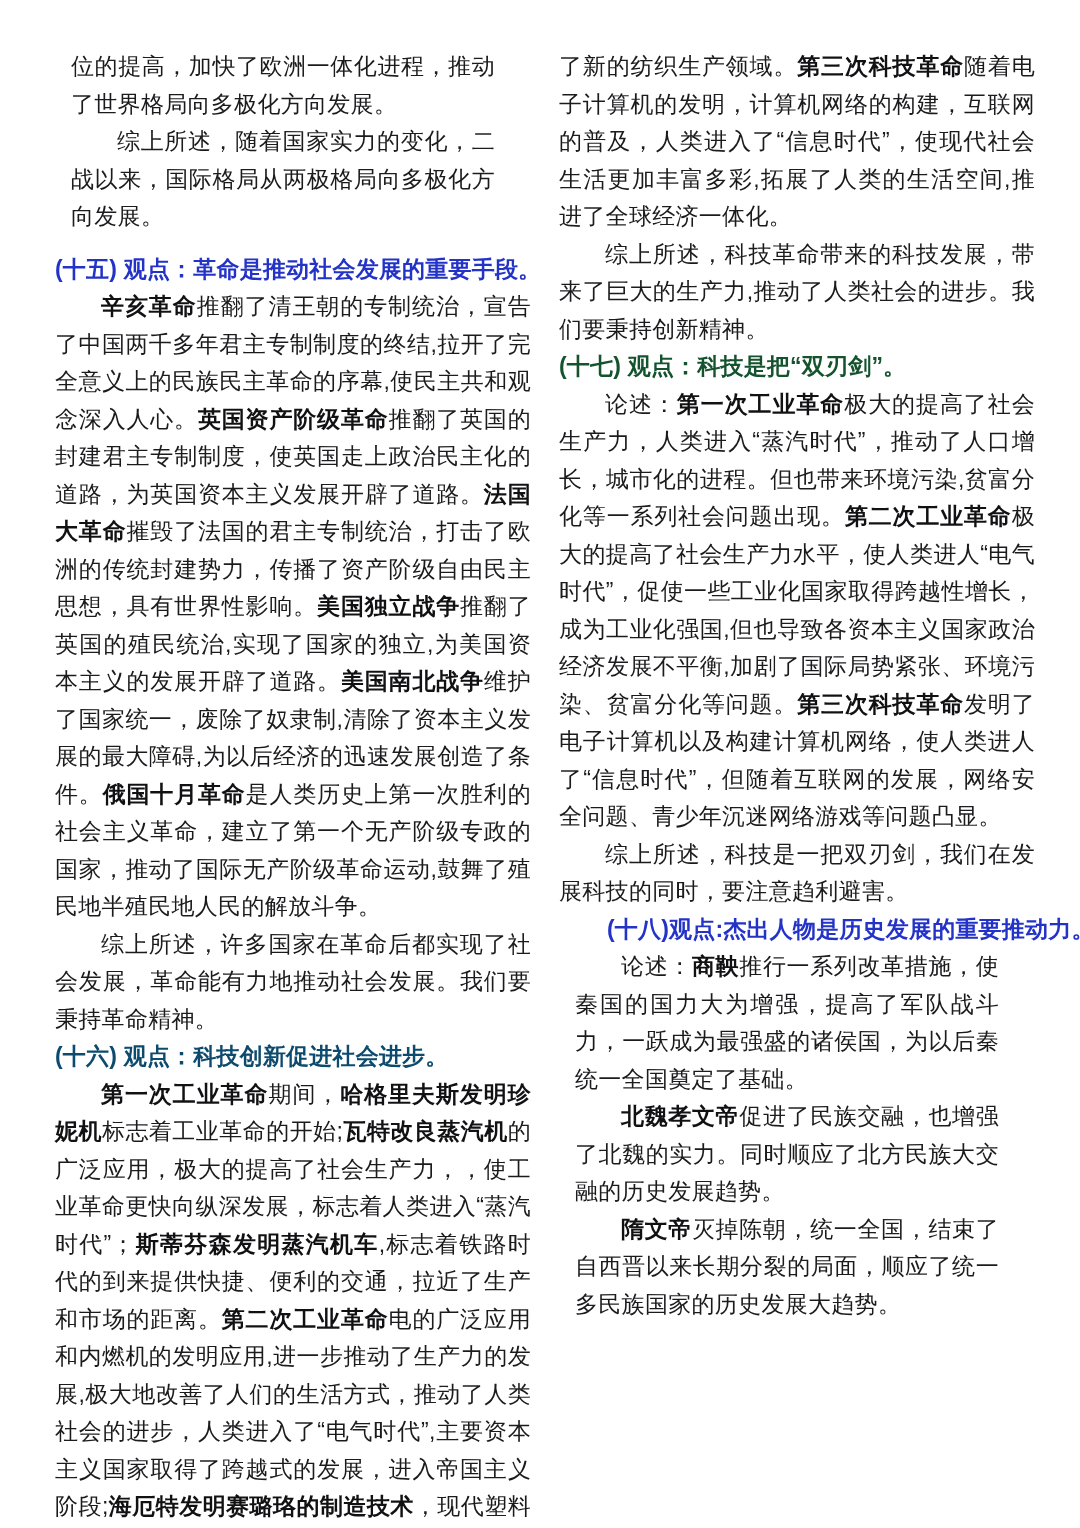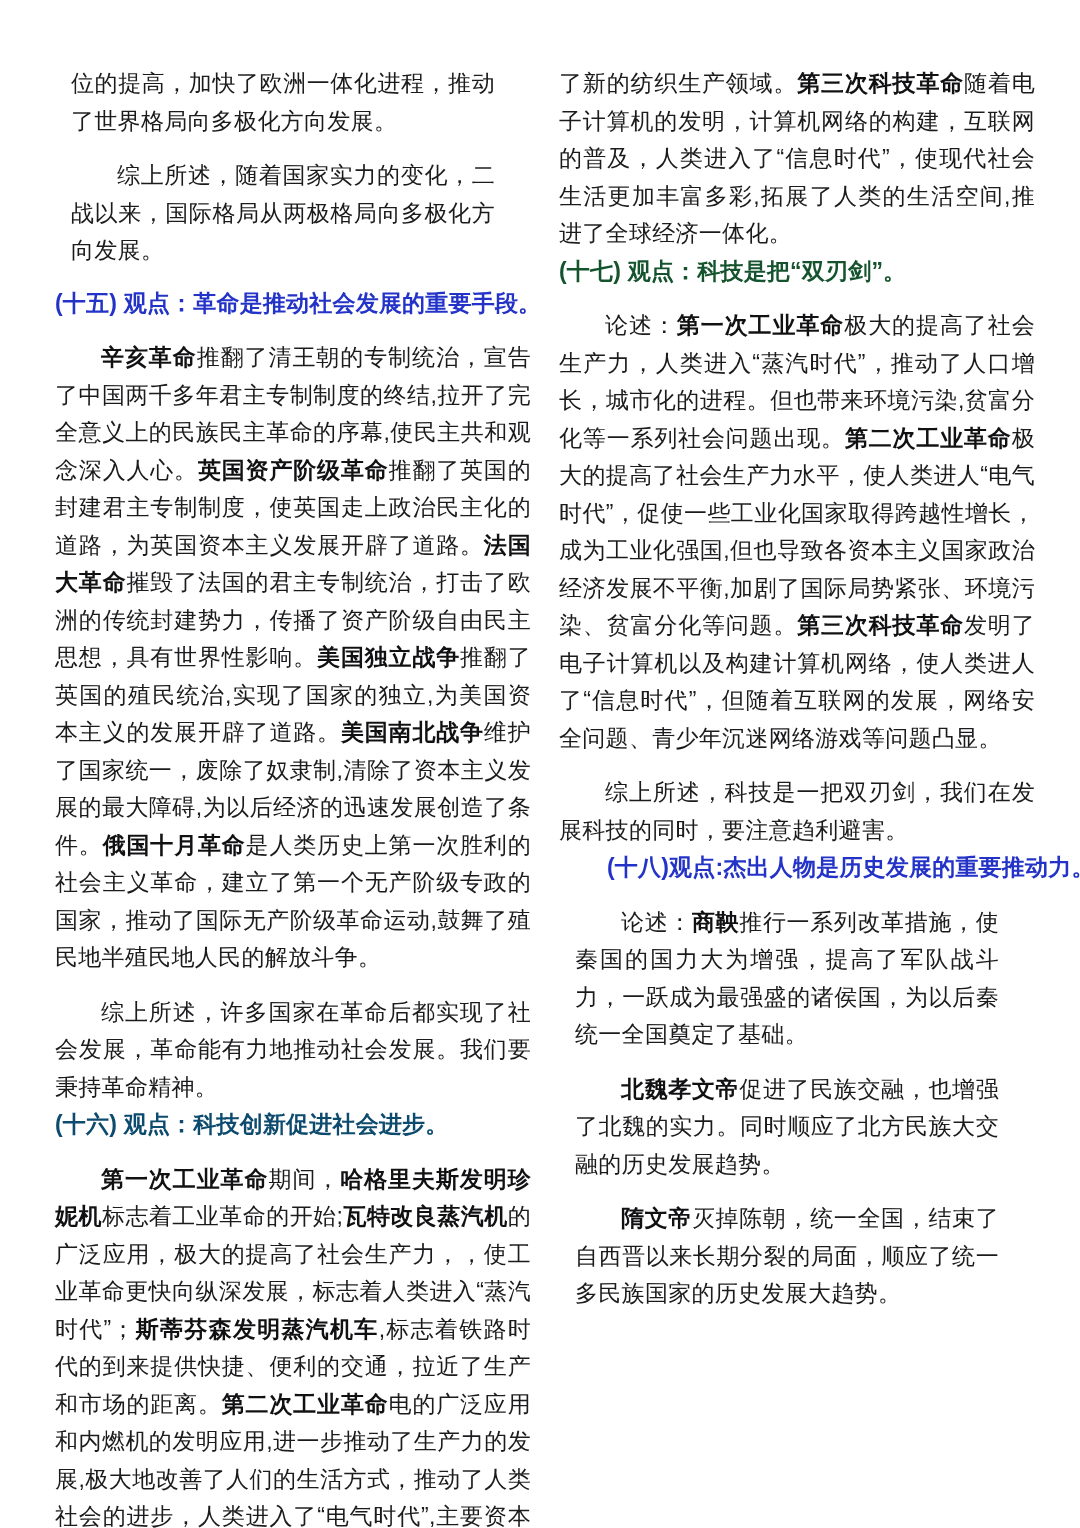--- a/index.html
+++ b/index.html
@@ -22,21 +22,20 @@
   .col p, .col h3 {
     font-size: 23px;
     line-height: 37.5px;
     margin: 0;
   }
   .col p {
     text-align: justify;
     text-justify: inter-character;
     color: #1b1b1d;
     letter-spacing: 0.3px;
-    margin-top: 17px;
   }
   .col p b { font-weight: bold; color: #111113; }
   .col p.indent { text-indent: 2em; }
   .col p.narrow { margin-left: 16px; margin-right: 36px; }
   .col h3 {
     color: #2433c7;
     font-weight: bold;
     letter-spacing: 0.2px;
     white-space: nowrap;
   }
@@ -50,20 +49,21 @@
         <p class="narrow"><span>位的提高，加快了欧洲一体化进程，推动了世界格局向多极化方向发展。</span></p>
         <p class="indent narrow"><span>综上所述，随着国家实力的变化，二战以来，国际格局从两极格局向多极化方向发展。</span></p>
         <h3 style="color: rgb(36, 51, 199); margin-top: 15px;"><span>(十五) 观点：革命是推动社会发展的重要手段。</span></h3>
         <p class="indent "><b>辛亥革命</b><span>推翻了清王朝的专制统治，宣告了中国两千多年君主专制制度的终结,拉开了完全意义上的民族民主革命的序幕,使民主共和观念深入人心。</span><b>英国资产阶级革命</b><span>推翻了英国的封建君主专制制度，使英国走上政治民主化的道路，为英国资本主义发展开辟了道路。</span><b>法国大革命</b><span>摧毁了法国的君主专制统治，打击了欧洲的传统封建势力，传播了资产阶级自由民主思想，具有世界性影响。</span><b>美国独立战争</b><span>推翻了英国的殖民统治,实现了国家的独立,为美国资本主义的发展开辟了道路。</span><b>美国南北战争</b><span>维护了国家统一，废除了奴隶制,清除了资本主义发展的最大障碍,为以后经济的迅速发展创造了条件。</span><b>俄国十月革命</b><span>是人类历史上第一次胜利的社会主义革命，建立了第一个无产阶级专政的国家，推动了国际无产阶级革命运动,鼓舞了殖民地半殖民地人民的解放斗争。</span></p>
         <p class="indent "><span>综上所述，许多国家在革命后都实现了社会发展，革命能有力地推动社会发展。我们要秉持革命精神。</span></p>
         <h3 style="color: #0c4a6e;"><span>(十六) 观点：科技创新促进社会进步。</span></h3>
         <p class="indent "><b>第一次工业革命</b><span>期间，</span><b>哈格里夫斯发明珍妮机</b><span>标志着工业革命的开始;</span><b>瓦特改良蒸汽机</b><span>的广泛应用，极大的提高了社会生产力，，使工业革命更快向纵深发展，标志着人类进入“蒸汽时代”；</span><b>斯蒂芬森发明蒸汽机车</b><span>,标志着铁路时代的到来提供快捷、便利的交通，拉近了生产和市场的距离。</span><b>第二次工业革命</b><span>电的广泛应用和内燃机的发明应用,进一步推动了生产力的发展,极大地改善了人们的生活方式，推动了人类社会的进步，人类进入了“电气时代”,主要资本主义国家取得了跨越式的发展，进入帝国主义阶段;</span><b>海厄特发明赛璐珞的制造技术</b><span>，现代塑料工业诞生;</span><b>夏尔多内发明人造纤维</b><span>，开辟</span></p>
       </div>
     <div class="col">
         <p class=""><span>了新的纺织生产领域。</span><b>第三次科技革命</b><span>随着电子计算机的发明，计算机网络的构建，互联网的普及，人类进入了“信息时代”，使现代社会生活更加丰富多彩,拓展了人类的生活空间,推进了全球经济一体化。</span></p>
+        <p class="indent "><span>综上所述，科技革命带来的科技发展，带来了巨大的生产力,推动了人类社会的进步。我们要秉持创新精神。</span></p>
         <h3 style="color: #14532d;"><span>(十七) 观点：科技是把“双刃剑”。</span></h3>
         <p class="indent "><span>论述：</span><b>第一次工业革命</b><span>极大的提高了社会生产力，人类进入“蒸汽时代”，推动了人口增长，城市化的进程。但也带来环境污染,贫富分化等一系列社会问题出现。</span><b>第二次工业革命</b><span>极大的提高了社会生产力水平，使人类进人“电气时代”，促使一些工业化国家取得跨越性增长，成为工业化强国,但也导致各资本主义国家政治经济发展不平衡,加剧了国际局势紧张、环境污染、贫富分化等问题。</span><b>第三次科技革命</b><span>发明了电子计算机以及构建计算机网络，使人类进人了“信息时代”，但随着互联网的发展，网络安全问题、青少年沉迷网络游戏等问题凸显。</span></p>
         <p class="indent "><span>综上所述，科技是一把双刃剑，我们在发展科技的同时，要注意趋利避害。</span></p>
         <h3 style="color: rgb(36, 51, 199); margin-left: 48px;"><span>(十八)观点:杰出人物是历史发展的重要推动力。</span></h3>
         <p class="indent narrow"><span>论述：</span><b>商鞅</b><span>推行一系列改革措施，使秦国的国力大为增强，提高了军队战斗力，一跃成为最强盛的诸侯国，为以后秦统一全国奠定了基础。</span></p>
         <p class="indent narrow"><b>北魏孝文帝</b><span>促进了民族交融，也增强了北魏的实力。同时顺应了北方民族大交融的历史发展趋势。</span></p>
         <p class="indent narrow"><b>隋文帝</b><span>灭掉陈朝，统一全国，结束了自西晋以来长期分裂的局面，顺应了统一多民族国家的历史发展大趋势。</span></p>
       </div>
   </div>
 </div>

